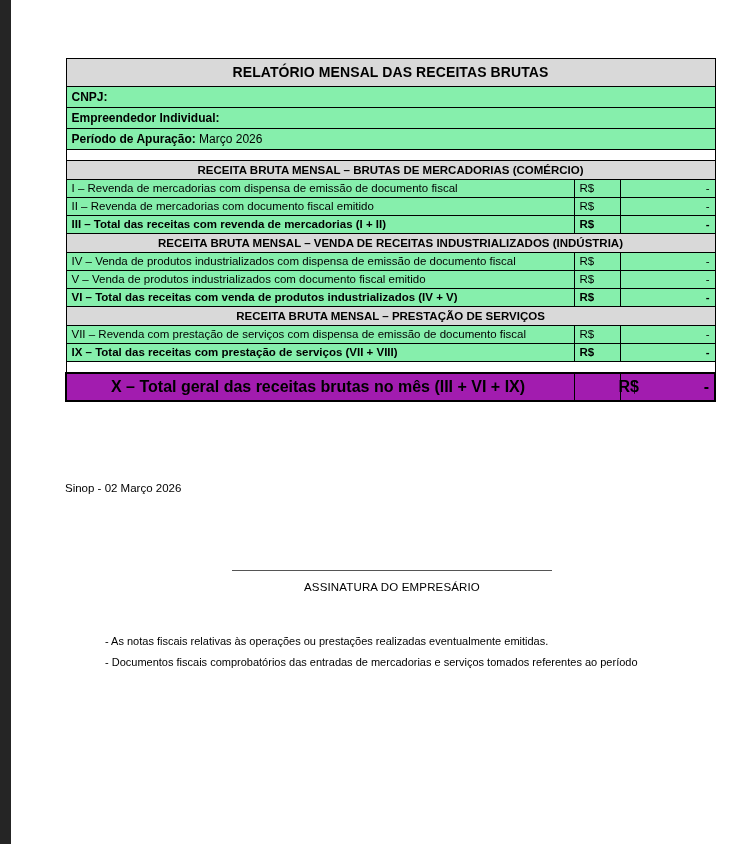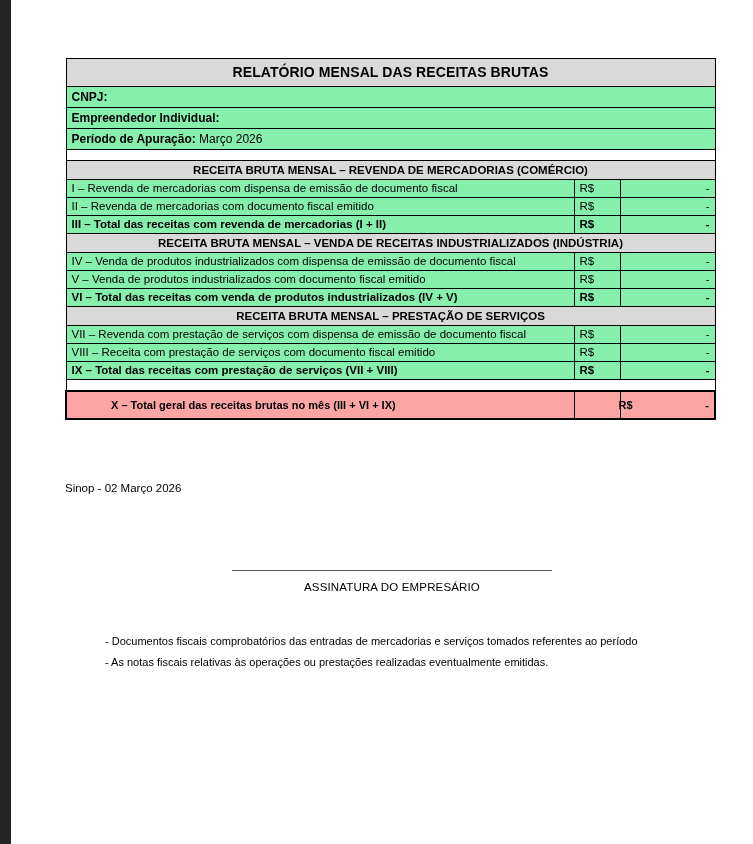--- a/index.html
+++ b/index.html
@@ -104,23 +104,23 @@
   .cur-cell {
     text-align: left;
     padding-left: 6px;
   }
   .val-cell {
     text-align: right;
     padding-right: 8px;
   }
 
   .grand-total-row td {
-    background: #fca5a5;
-    font-weight: bold;
-    font-size: 11px;
+    background: #a21caf;
+    font-weight: bold;
+    font-size: 16px;
     line-height: 26px;
     height: 26px;
     border-top: 2px solid #000000;
     border-bottom: 2px solid #000000;
     padding-left: 44px;
   }
   .grand-total-row td:first-child { border-left: 2px solid #000000; }
   .grand-total-row td:last-child  { border-right: 2px solid #000000; }
 
   
@@ -191,21 +191,21 @@
         <tr class="field-row">
           <td colspan="3"><span>Empreendedor Individual:</span></td>
         </tr>
         <tr class="field-row">
           <td colspan="3"><span>Período de Apuração:</span> <span class="field-value">Março 2026</span></td>
         </tr>
         <tr class="spacer-row">
           <td colspan="3"></td>
         </tr>
         <tr class="section-row">
-          <td colspan="3">RECEITA BRUTA MENSAL – REVENDA DE MERCADORIAS (COMÉRCIO)</td>
+          <td colspan="3">RECEITA BRUTA MENSAL – BRUTAS DE MERCADORIAS (COMÉRCIO)</td>
         </tr>
         <tr class="item-row">
           <td>I – Revenda de mercadorias com dispensa de emissão de documento fiscal</td>
           <td class="cur-cell">R$</td>
           <td class="val-cell">-</td>
         </tr>
         <tr class="item-row">
           <td>II – Revenda de mercadorias com documento fiscal emitido</td>
           <td class="cur-cell">R$</td>
           <td class="val-cell">-</td>
@@ -231,25 +231,20 @@
         <tr class="item-row is-total">
           <td>VI – Total das receitas com venda de produtos industrializados (IV + V)</td>
           <td class="cur-cell">R$</td>
           <td class="val-cell">-</td>
         </tr>
         <tr class="section-row">
           <td colspan="3">RECEITA BRUTA MENSAL – PRESTAÇÃO DE SERVIÇOS</td>
         </tr>
         <tr class="item-row">
           <td>VII – Revenda com prestação de serviços com dispensa de emissão de documento fiscal</td>
-          <td class="cur-cell">R$</td>
-          <td class="val-cell">-</td>
-        </tr>
-        <tr class="item-row">
-          <td>VIII – Receita com prestação de serviços com documento fiscal emitido</td>
           <td class="cur-cell">R$</td>
           <td class="val-cell">-</td>
         </tr>
         <tr class="item-row is-total">
           <td>IX – Total das receitas com prestação de serviços (VII + VIII)</td>
           <td class="cur-cell">R$</td>
           <td class="val-cell">-</td>
         </tr>
         <tr class="spacer-row">
           <td colspan="3"></td>
@@ -264,18 +259,18 @@
 
   <div class="place-date">Sinop - 02 Março 2026</div>
 
   <div class="signature-block">
     <div class="signature-line"></div>
     <div class="signature-caption">ASSINATURA DO EMPRESÁRIO</div>
   </div>
 
   <div class="annexes">
     <div id="annex-list">
+        <div class="annex-item">- As notas fiscais relativas às operações ou prestações realizadas eventualmente emitidas.</div>
         <div class="annex-item">- Documentos fiscais comprobatórios das entradas de mercadorias e serviços tomados referentes ao período</div>
-        <div class="annex-item">- As notas fiscais relativas às operações ou prestações realizadas eventualmente emitidas.</div>
       </div>
   </div>
 
 </div>
 
 </body></html>

